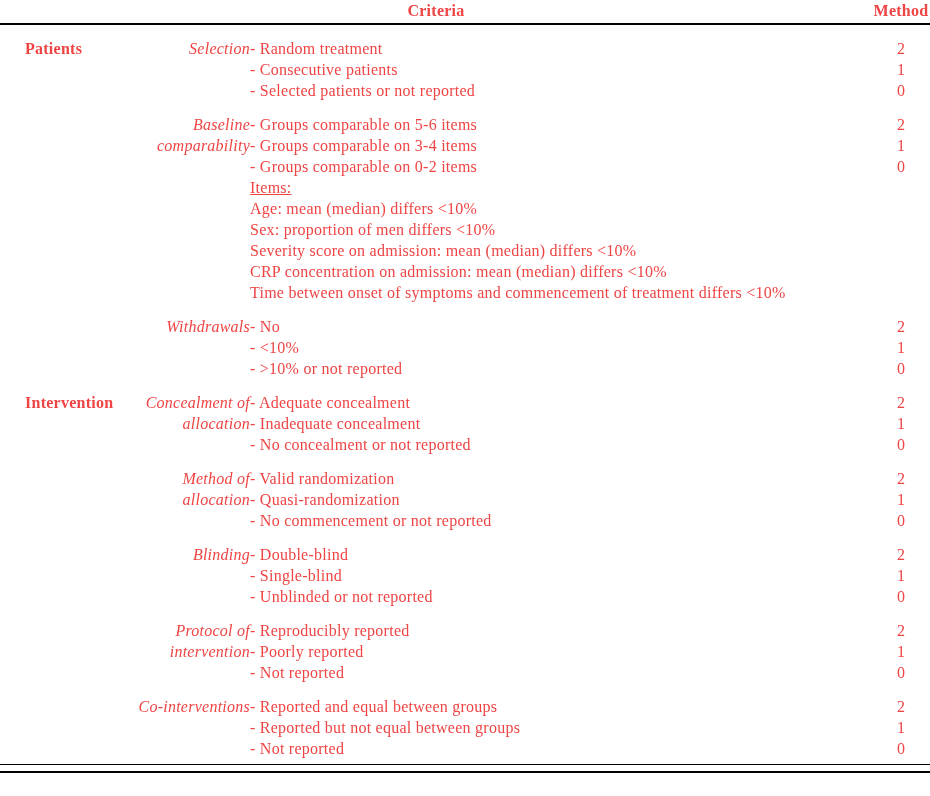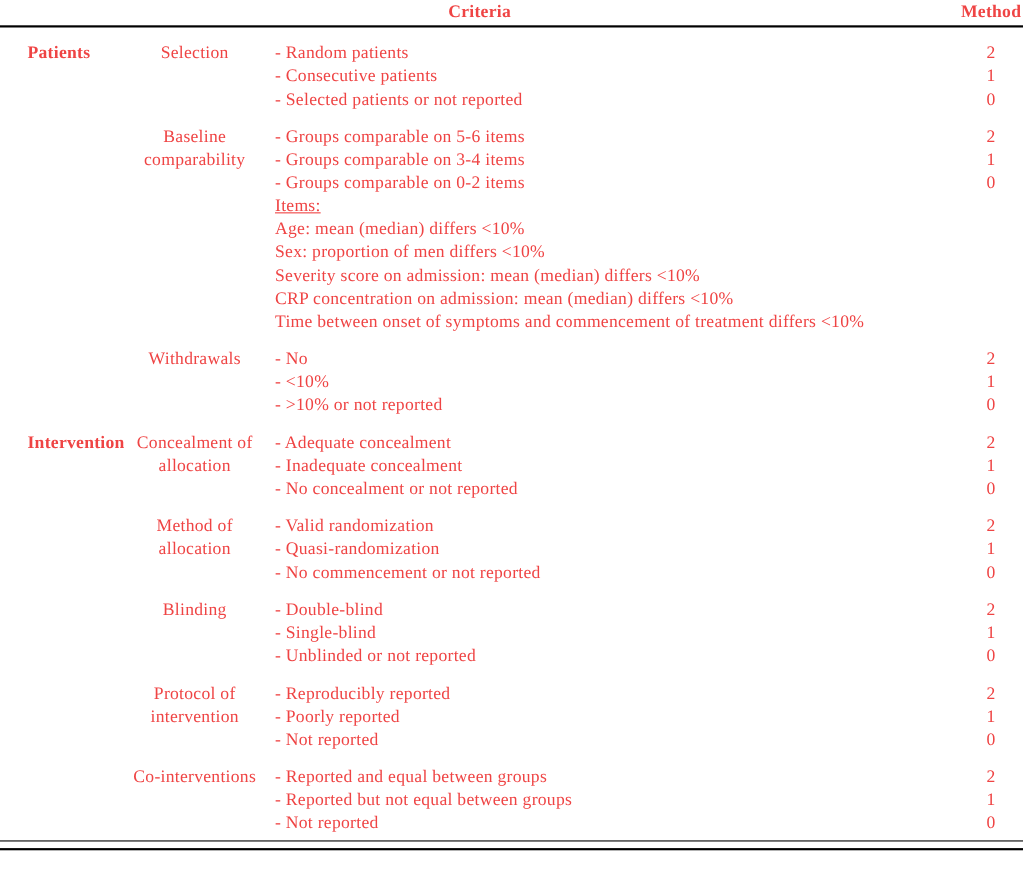--- a/index.html
+++ b/index.html
@@ -29,21 +29,22 @@
     grid-template-columns: 104px 146px 1fr;
     margin-top: 13px;
     line-height: 21px;
   }
   .group {
     font-weight: bold;
     padding-left: 25px;
     white-space: nowrap;
   }
   .name {
-    text-align: center;
+    font-style: italic;
+    text-align: right;
   }
   .body { min-width: 0; }
   .opt { display: flex; }
   .opt-text { flex: 1 1 auto; white-space: nowrap; }
   .score-cell { flex: 0 0 58px; text-align: center; }
   .note { white-space: nowrap; }
   .u { text-decoration: underline; }
   .bottom-rules {
     margin-top: 5px;
     height: 6px;
@@ -61,21 +62,21 @@
     <div class="hdr-score">Method</div>
   </div>
 
   <div class="block">
     <div class="group">Patients</div>
     <div class="name">
       <div>Selection</div>
     </div>
     <div class="body">
       <div class="opt">
-        <span class="opt-text">- Random patients</span>
+        <span class="opt-text">- Random treatment</span>
         <span class="score-cell">2</span>
       </div>
       <div class="opt">
         <span class="opt-text">- Consecutive patients</span>
         <span class="score-cell">1</span>
       </div>
       <div class="opt">
         <span class="opt-text">- Selected patients or not reported</span>
         <span class="score-cell">0</span>
       </div>

